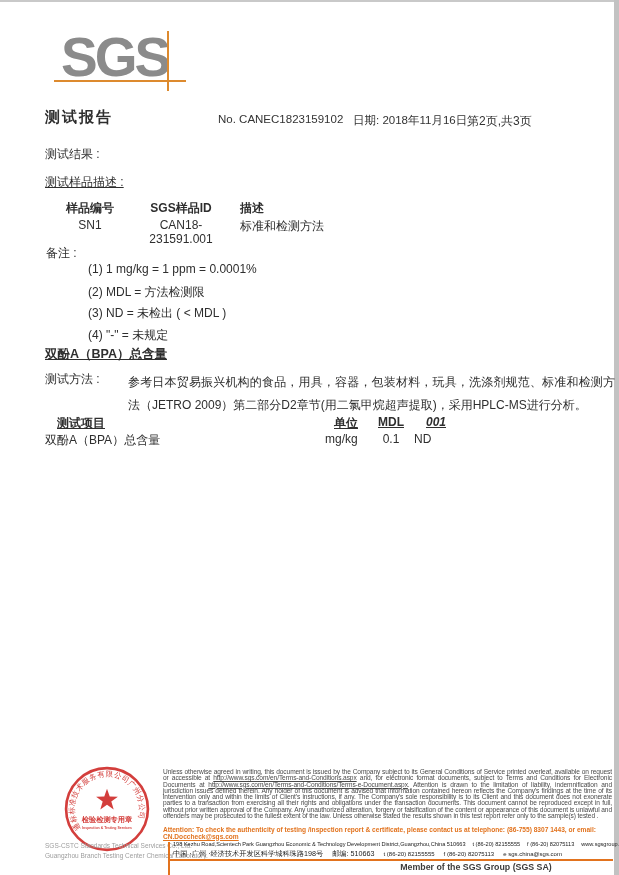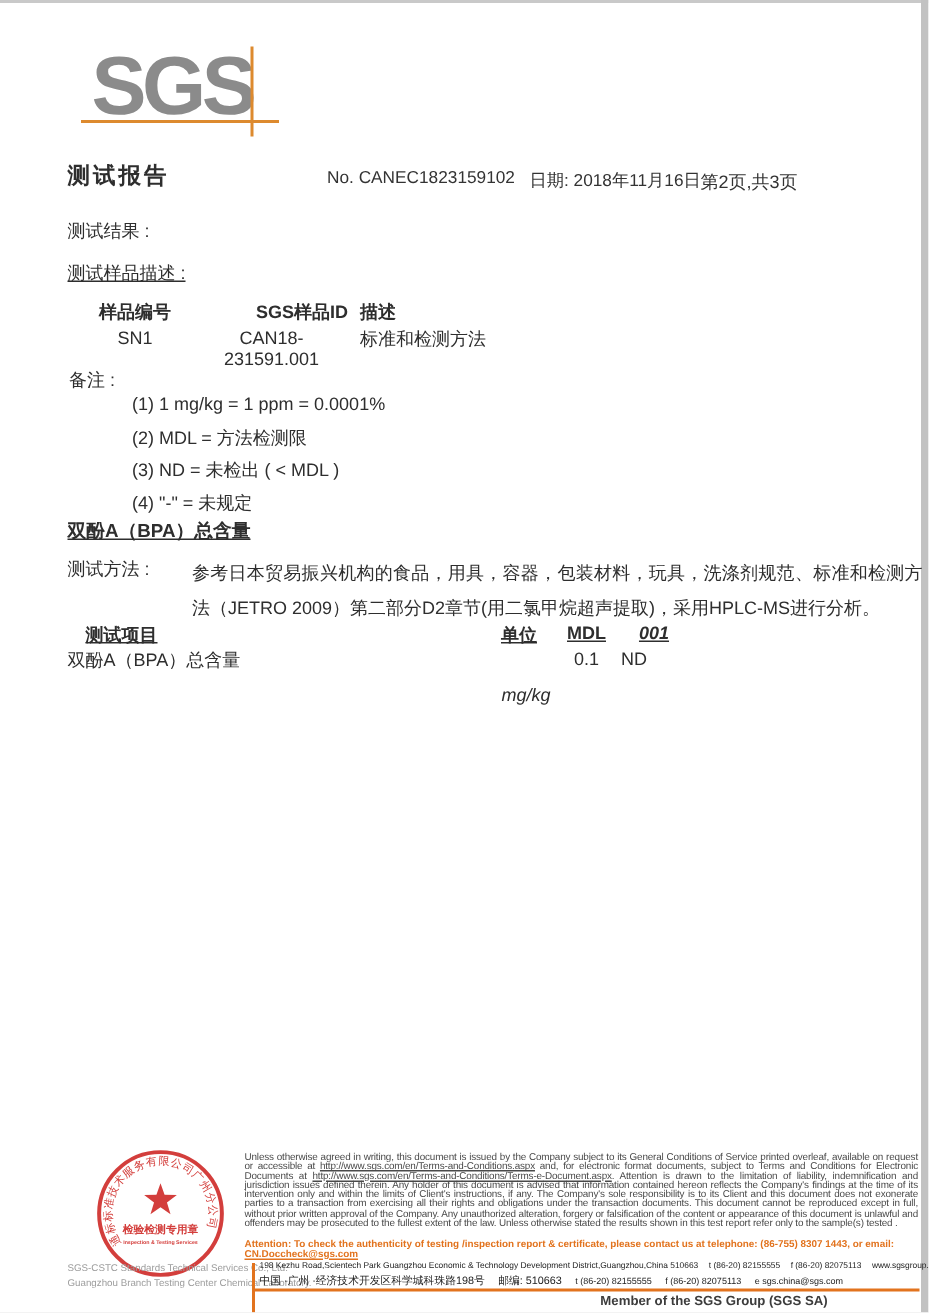--- a/index.html
+++ b/index.html
@@ -23,39 +23,39 @@
   .logo-vline{left:167px;top:31px;width:2px;height:60px;}
   
   .doc-title{left:45px;top:108px;font-size:15px;font-weight:bold;letter-spacing:2px;}
   .report-no{left:218px;top:113px;font-size:11.5px;color:#333;}
   .report-date{left:353px;top:113px;font-size:11.5px;color:#333;}
   .page-info{left:467px;top:113px;font-size:12px;color:#333;}
   
   .results-label{left:45px;top:146px;}
   .sample-desc-label{left:45px;top:174px;}
   .st-h1{left:60px;top:200px;width:60px;text-align:center;}
-  .st-h2{left:130px;top:200px;width:102px;text-align:right;}
+  .st-h2{left:130px;top:200px;width:102px;text-align:center;}
   .st-h3{left:240px;top:200px;}
   .st-v1{left:60px;top:218px;width:60px;text-align:center;}
   .st-v2{left:130px;top:218px;width:102px;text-align:center;}
   .st-v3{left:240px;top:218px;}
   .remarks-label{left:46px;top:245px;}
   .rm0{left:88px;top:262px;}
   .rm1{left:88px;top:284px;}
   .rm2{left:88px;top:305px;}
   .rm3{left:88px;top:327px;}
   .bpa-title{left:45px;top:346px;font-size:12.5px;}
   .method-label{left:45px;top:371px;}
   .method-text{left:128px;top:371px;width:487px;line-height:23px;text-align:justify;}
   .rt-h-item{left:57px;top:415px;}
   .rt-h-unit{left:325px;top:415px;width:42px;text-align:center;}
   .rt-h-mdl{left:370px;top:415px;width:42px;text-align:center;}
   .rt-h-001{left:414px;top:415px;width:44px;text-align:center;}
   .rt-v-item{left:45px;top:432px;}
-  .rt-v-unit{left:325px;top:456px;width:42px;text-align:right;font-style:italic;}
+  .rt-v-unit{left:325px;top:432px;width:42px;text-align:left;}
   .rt-v-mdl{left:370px;top:432px;width:42px;text-align:center;}
   .rt-v-001{left:414px;top:432px;width:44px;}
   
   .stamp{left:63px;top:765px;width:88px;height:88px;opacity:.9;}
   .company1{left:45px;top:842px;font-size:6.5px;color:#9d9d9d;}
   .company2{left:45px;top:852px;font-size:6.5px;color:#9d9d9d;}
   .disclaimer{left:163px;top:769px;width:449px;font-size:6.6px;line-height:6.3px;
     text-align:justify;color:#4a4a4a;letter-spacing:-0.1px;}
   .attention{left:163px;top:827px;width:449px;font-size:6.6px;line-height:6.6px;
     font-weight:bold;}

